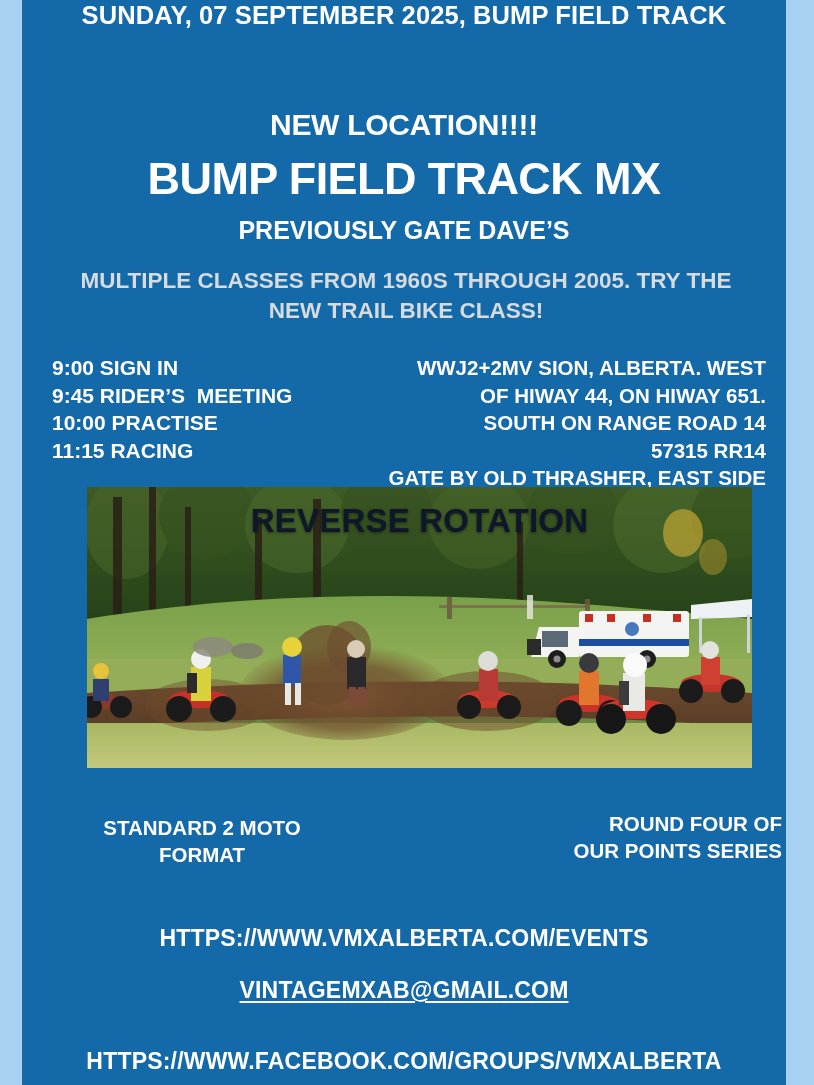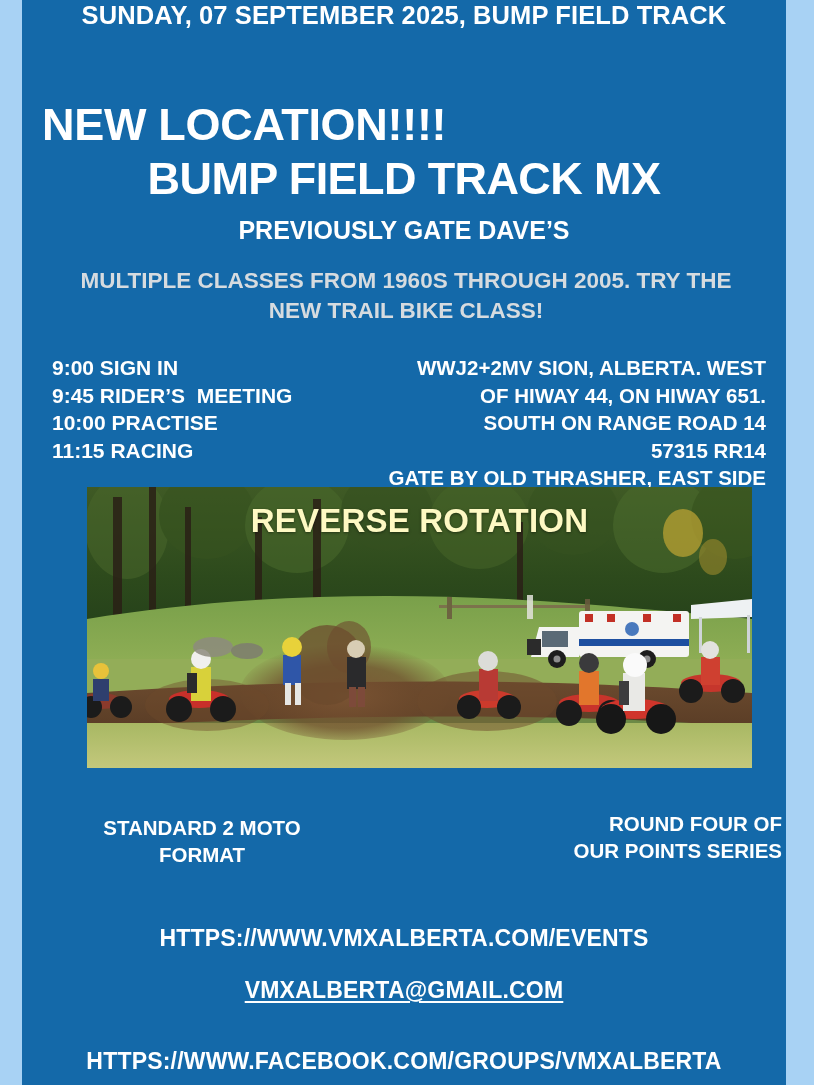--- a/index.html
+++ b/index.html
@@ -30,22 +30,22 @@
   
   #date-line {
     position:absolute; left:40px; top:-2px; width:684px;
     text-align:center;
     font-size:25.5px; font-weight:bold; letter-spacing:.1px;
     line-height:34px;
     text-transform:uppercase;
   }
   #new-location {
     position:absolute; left:20px; top:98px; width:724px;
-    text-align:left;
-    font-size:45px; font-weight:bold; line-height:54px;
+    text-align:center;
+    font-size:30px; font-weight:bold; line-height:54px;
     letter-spacing:-.3px;
   }
   #title-main {
     position:absolute; left:20px; top:152px; width:724px;
     text-align:center;
     font-size:45px; font-weight:bold; line-height:54px;
     letter-spacing:-.6px;
   }
   #prev-name {
     position:absolute; left:20px; top:215px; width:724px;
@@ -76,21 +76,21 @@
   #photo {
     position:absolute; left:65px; top:487px;
     width:665px; height:281px;
     overflow:hidden;
     background:#6c8a46;
   }
   #photo svg { display:block; width:665px; height:281px; }
   #photo-caption {
     position:absolute; left:0; top:15px; width:665px;
     text-align:center;
-    font-size:33px; font-weight:bold; color:#fef9c3;
+    font-size:33px; font-weight:bold; color:#0f172a;
     letter-spacing:.2px;
     text-shadow:0 1px 3px rgba(0,0,0,.45);
   }
 
   
   #format {
     position:absolute; left:30px; top:814px; width:300px;
     font-size:20.5px; font-weight:bold; line-height:27px;
     text-align:center;
   }
@@ -312,17 +312,17 @@
       <div>STANDARD 2 MOTO</div>
       <div>FORMAT</div>
     </div>
 
     <div id="round" class="wht">
       <div>ROUND FOUR OF</div>
       <div>OUR POINTS SERIES</div>
     </div>
 
     <div id="link-web" class="link-line">HTTPS://WWW.VMXALBERTA.COM/EVENTS</div>
-    <div id="link-email" class="link-line">VMXALBERTA@GMAIL.COM</div>
+    <div id="link-email" class="link-line">VINTAGEMXAB@GMAIL.COM</div>
     <div id="link-fb" class="link-line">HTTPS://WWW.FACEBOOK.COM/GROUPS/VMXALBERTA</div>
 
   </div>
 </div>
 
 </body></html>

